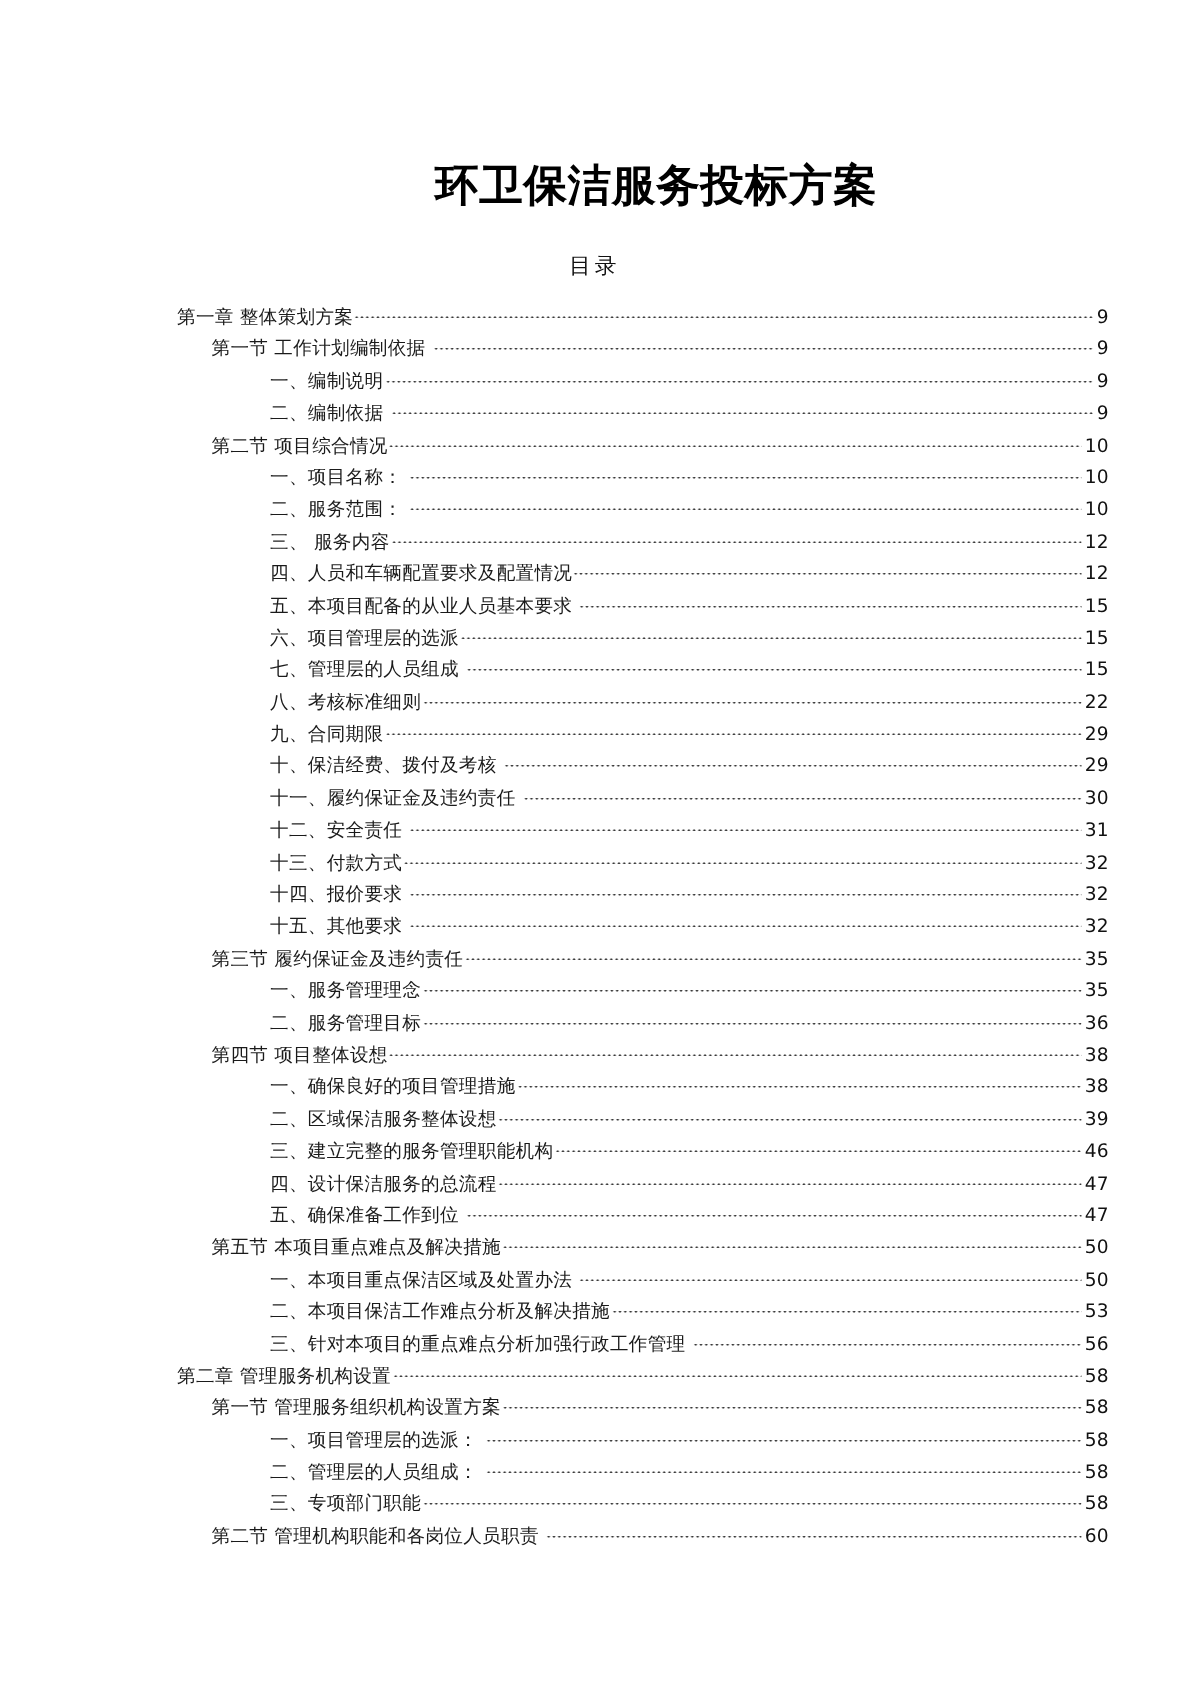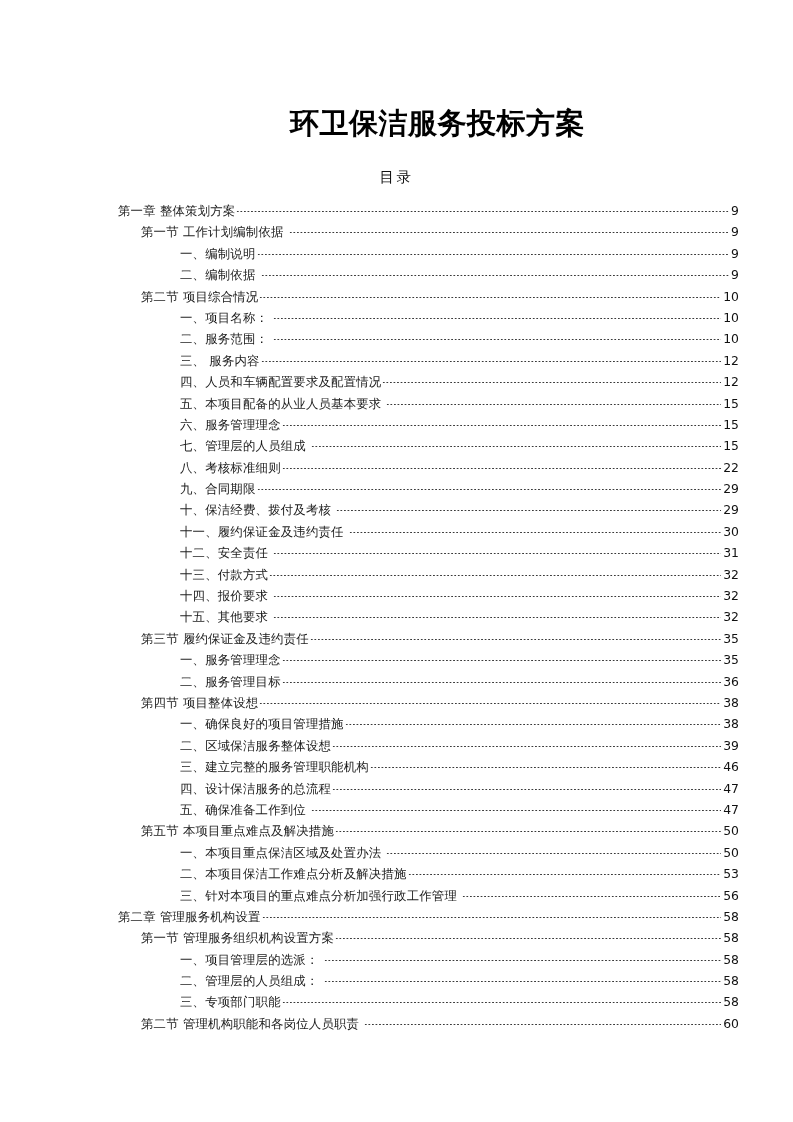--- a/index.html
+++ b/index.html
@@ -158,21 +158,21 @@
         <span class="label">四、人员和车辆配置要求及配置情况</span>
         <span class="leader"></span>
         <span class="pageno">12</span>
       </div>
       <div class="toc-entry lvl3 gap-before-leader">
         <span class="label">五、本项目配备的从业人员基本要求</span>
         <span class="leader"></span>
         <span class="pageno">15</span>
       </div>
       <div class="toc-entry lvl3">
-        <span class="label">六、服务管理理念</span>
+        <span class="label">六、项目管理层的选派</span>
         <span class="leader"></span>
         <span class="pageno">15</span>
       </div>
       <div class="toc-entry lvl3 gap-before-leader">
         <span class="label">七、管理层的人员组成</span>
         <span class="leader"></span>
         <span class="pageno">15</span>
       </div>
       <div class="toc-entry lvl3">
         <span class="label">八、考核标准细则</span>

